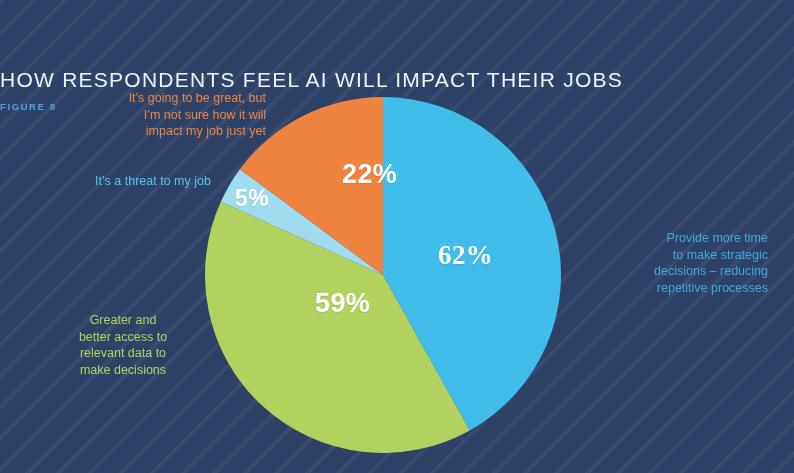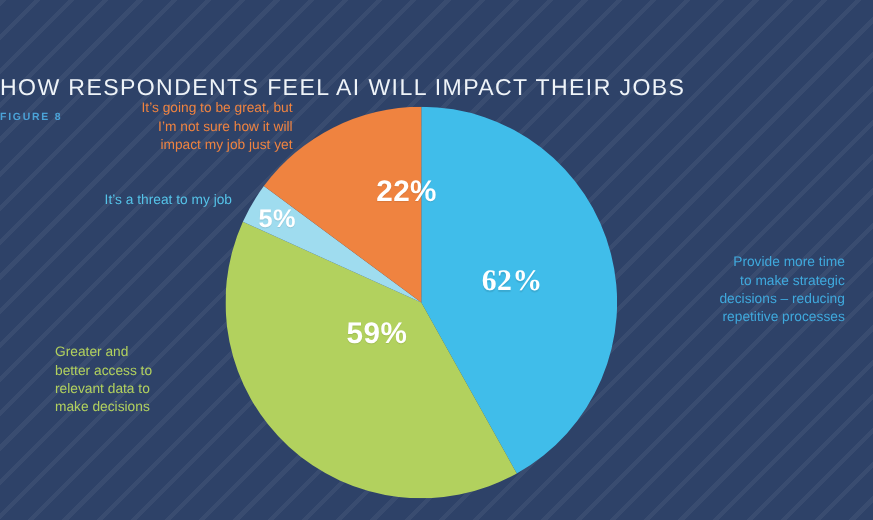--- a/index.html
+++ b/index.html
@@ -103,21 +103,21 @@
   }
   #label-lightblue {
     left: 40px; top: 173px;
     width: 226px;
     text-align: center;
     color: #55c3e8;
   }
   #label-green {
     left: 50px; top: 312px;
     width: 146px;
-    text-align: left;
+    text-align: center;
     color: #b2d15e;
   }
   #label-blue {
     left: 568px; top: 230px;
     width: 200px;
     text-align: right;
     color: #3fa9dd;
   }
 </style>
 </head>

